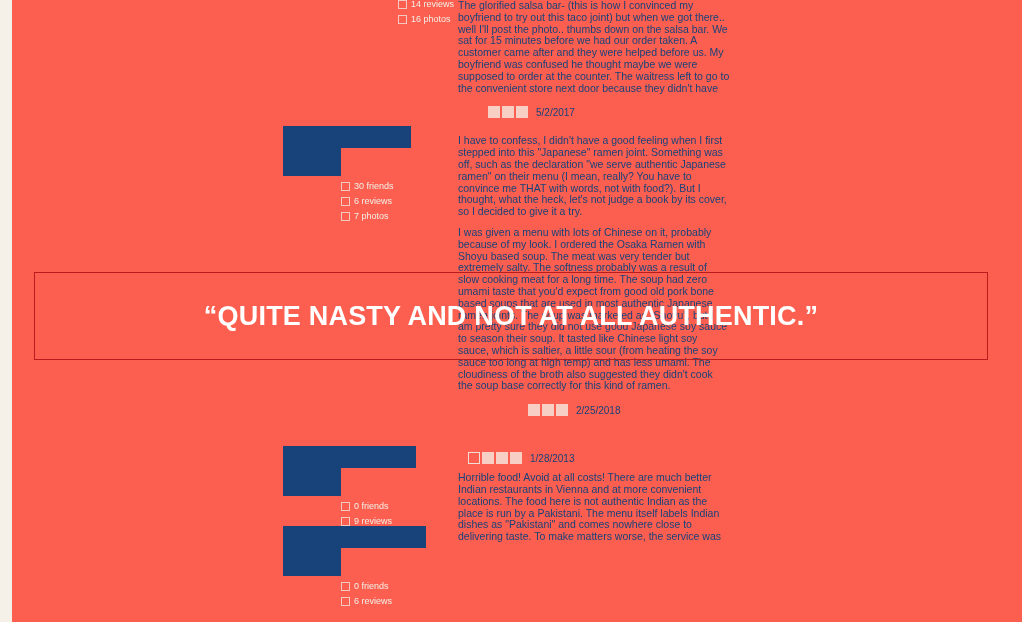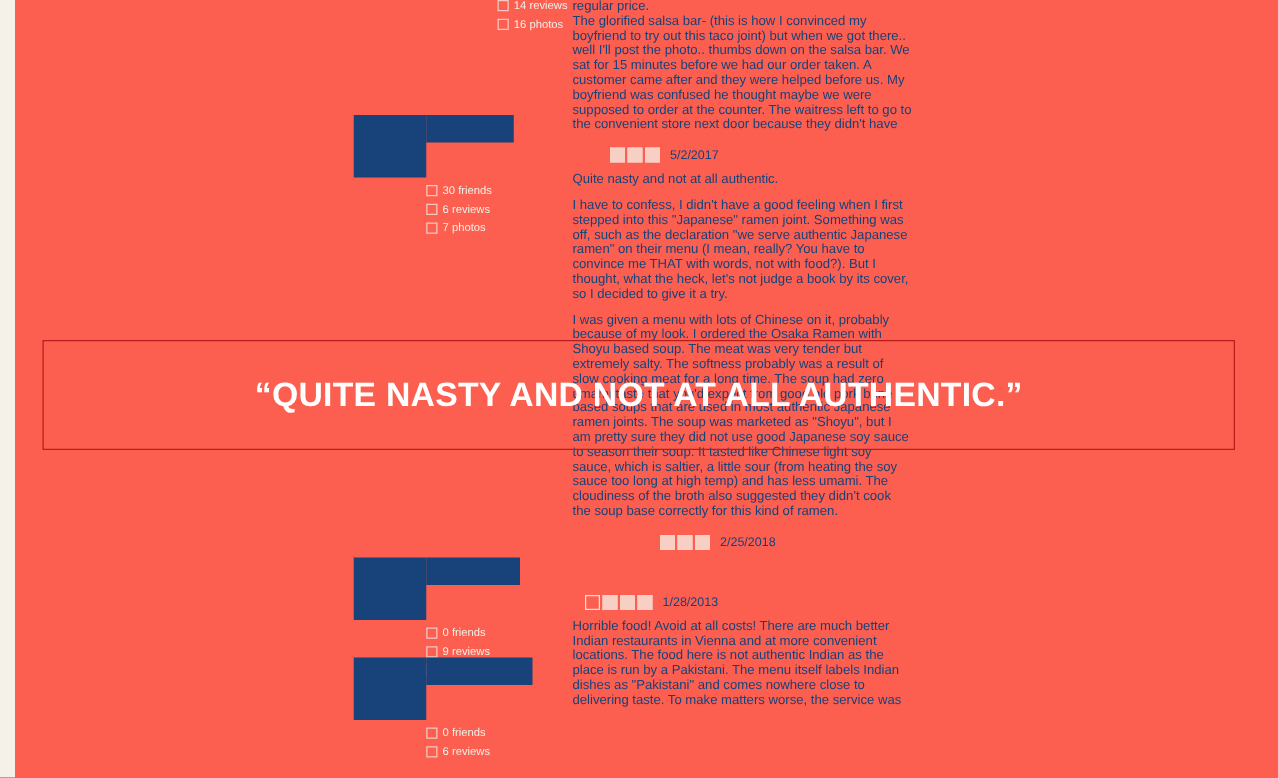--- a/index.html
+++ b/index.html
@@ -158,21 +158,21 @@
     <div class="stat-row">
       <span class="stat-icon"></span>
       <span>14 reviews</span>
     </div>
     <div class="stat-row">
       <span class="stat-icon"></span>
       <span>16 photos</span>
     </div>
   </div>
 
-  <div class="reviewer" style="left:283px; top:92px;">
+  <div class="reviewer" style="left:283px; top:126px;">
     <div class="avatar-block">
       <div class="avatar"></div>
       <div class="namebar"></div>
     </div>
     <div class="stat-row">
       <span class="stat-icon"></span>
       <span>30 friends</span>
     </div>
     <div class="stat-row">
       <span class="stat-icon"></span>
@@ -214,34 +214,32 @@
     </div>
     <div class="stat-row">
       <span class="stat-icon"></span>
       <span>6 reviews</span>
     </div>
   </div>
 
   <div class="review-col">
 
     <div class="rv-block">
-      <p class="rv-text">regular price.</p>
       <p class="rv-text">The glorified salsa bar- (this is how I convinced my boyfriend to try out this taco joint) but when we got there.. well I'll post the photo.. thumbs down on the salsa bar. We sat for 15 minutes before we had our order taken. A customer came after and they were helped before us. My boyfriend was confused he thought maybe we were supposed to order at the counter. The waitress left to go to the convenient store next door because they didn't have</p>
     </div>
 
     <div class="rv-block">
       <div class="rv-meta">
         <span class="stars">
           <span class="star filled"></span>
           <span class="star filled"></span>
           <span class="star filled"></span>
         </span>
         <span class="rv-date">5/2/2017</span>
       </div>
-      <p class="rv-text">Quite nasty and not at all authentic.</p>
       <div class="gap-sm"></div>
       <p class="rv-text">I have to confess, I didn't have a good feeling when I first stepped into this "Japanese" ramen joint. Something was off, such as the declaration "we serve authentic Japanese ramen" on their menu (I mean, really?  You have to convince me THAT with words, not with food?).  But I thought, what the heck, let's not judge a book by its cover, so I decided to give it a try.</p>
       <div class="gap-sm"></div>
       <p class="rv-text">I was given a menu with lots of Chinese on it, probably because of my look.  I ordered the Osaka Ramen with Shoyu based soup. The meat was very tender but extremely salty.  The softness probably was a result of slow cooking meat for a long time. The soup had zero umami taste that you'd expect from good old pork bone based soups that are used in most authentic Japanese ramen joints.  The soup was marketed as "Shoyu", but I am pretty sure they did not use good Japanese soy sauce to season their soup.  It tasted like Chinese light soy sauce, which is saltier, a little sour (from heating the soy sauce too long at high temp) and has less umami.  The cloudiness of the broth also suggested they didn't cook the soup base correctly for this kind of ramen.</p>
     </div>
 
     <div class="rv-block">
       <div class="rv-meta" style="margin-left:70px;">
         <span class="stars">
           <span class="star filled"></span>

